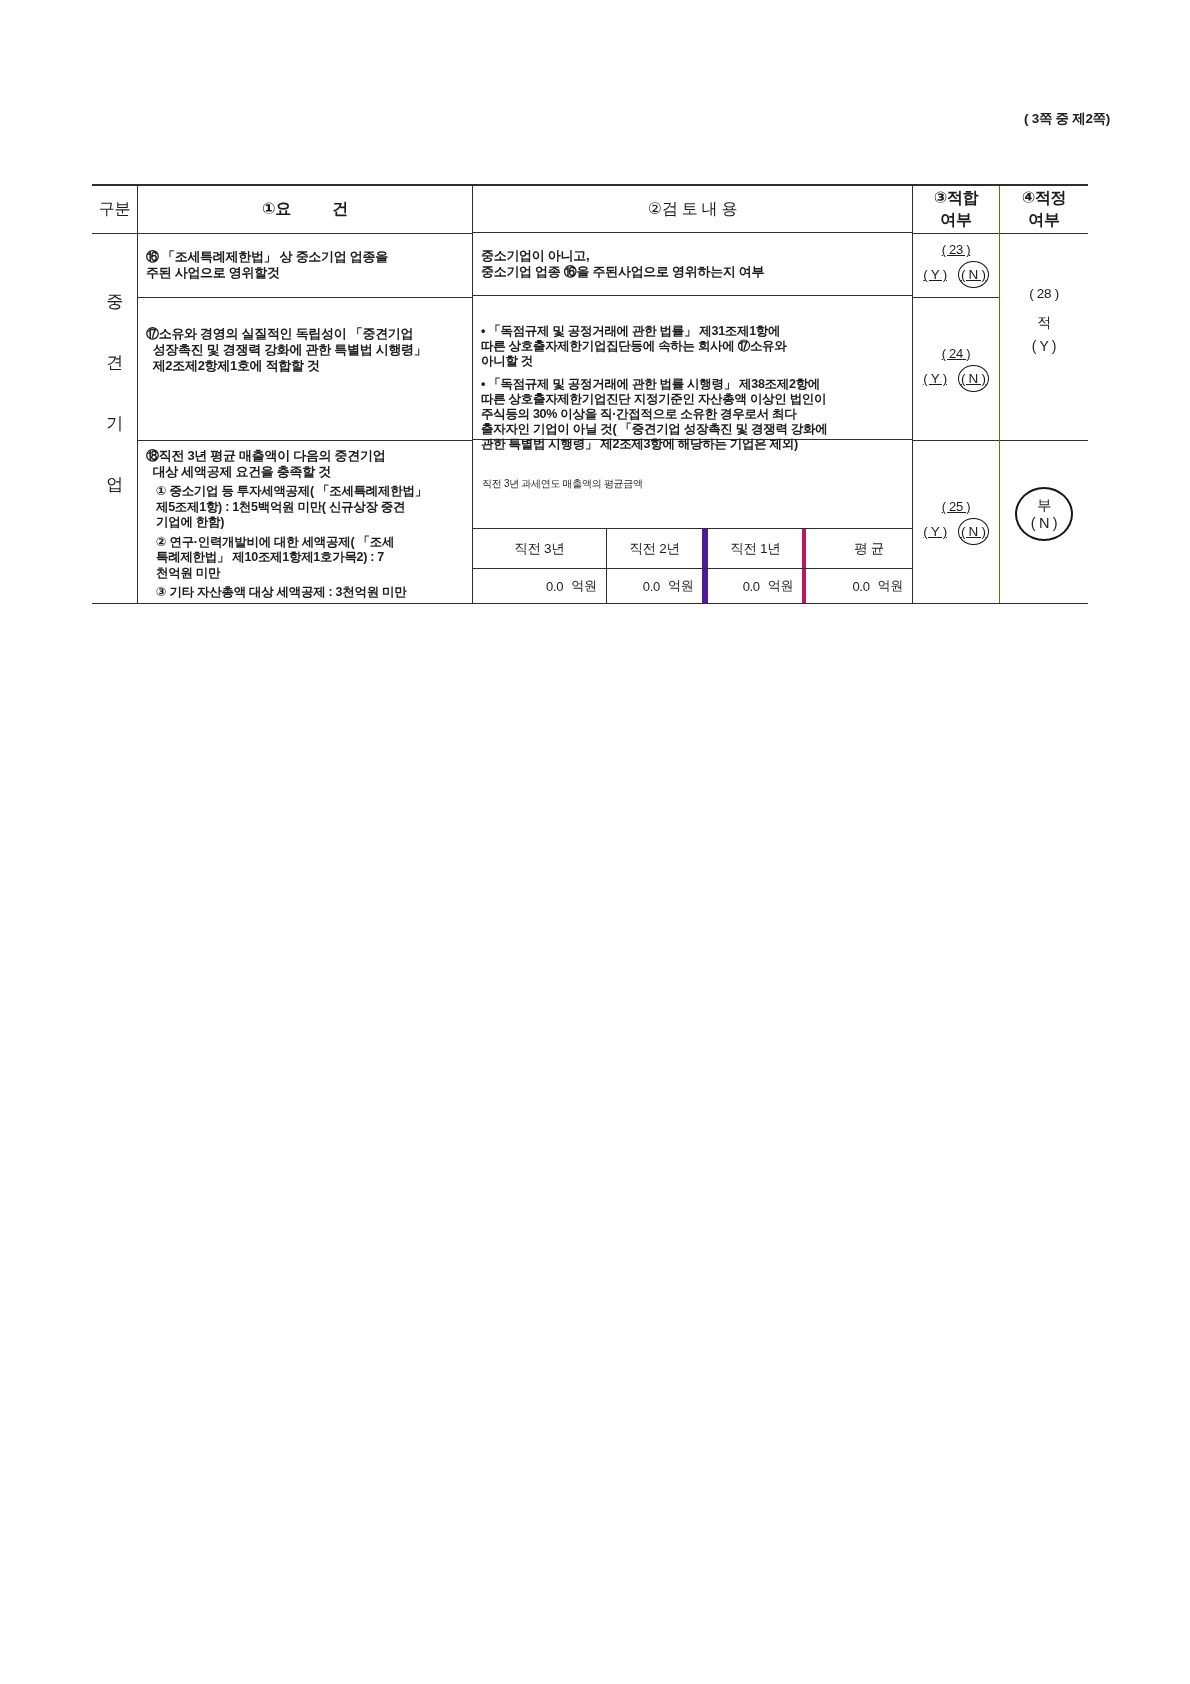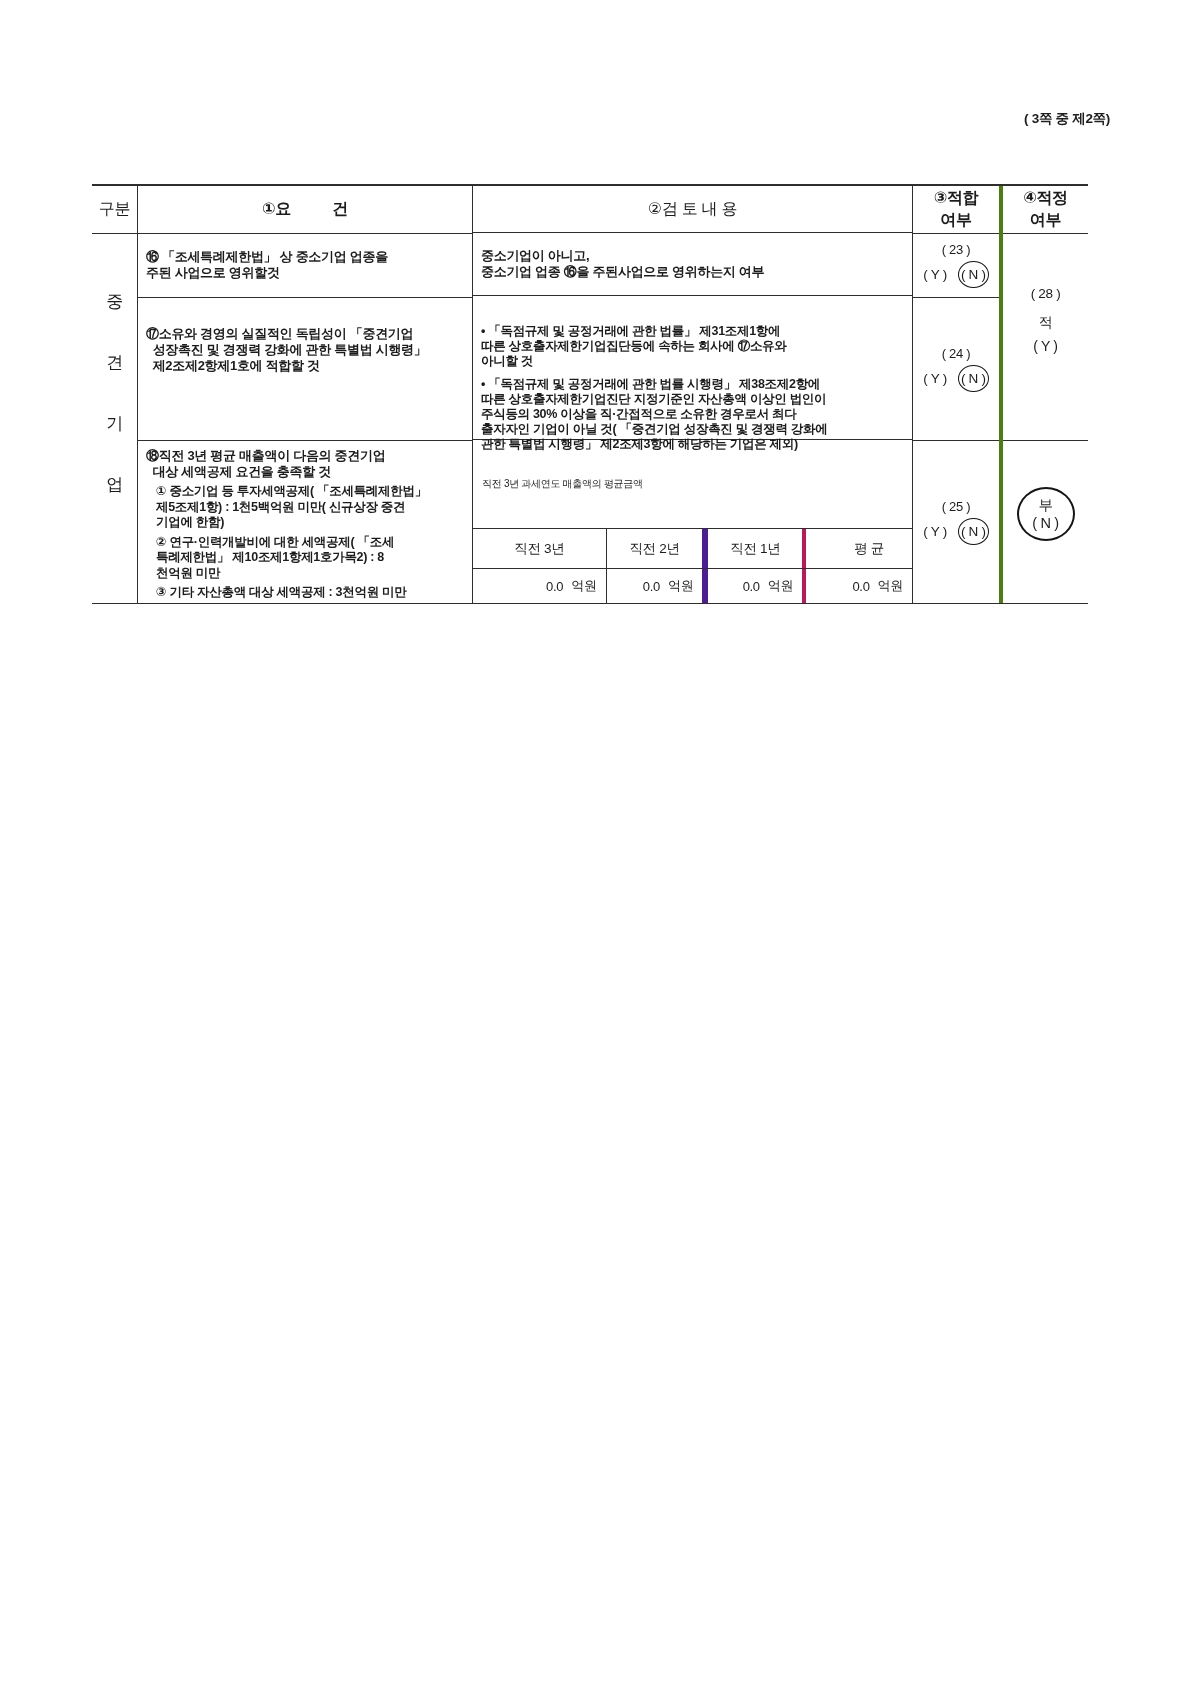--- a/index.html
+++ b/index.html
@@ -16,21 +16,21 @@
   .form-table{
     position:absolute;left:92px;top:152px;width:996px;height:420px;
     border-top:2px solid #2e2e2e;border-bottom:1px solid #2e2e2e;
     display:flex;box-sizing:border-box;margin-top:32px;
   }
   .col{display:flex;flex-direction:column;box-sizing:border-box;}
   .col-cat{width:45px;}
   .col-req{width:335px;border-left:1px solid #2e2e2e;}
   .col-rev{width:440px;border-left:1px solid #2e2e2e;}
   .col-fit{width:87px;border-left:1px solid #2e2e2e;}
-  .col-adq{width:89px;border-left:4px solid #4d7c0f;}
+  .col-adq{width:89px;border-left:1px solid #4d7c0f;}
   .cell{box-sizing:border-box;}
   .head{
     height:48px;border-bottom:1px solid #2e2e2e;
     display:flex;align-items:center;justify-content:center;
     font-size:16px;text-align:center;line-height:22px;
   }
   .cat-head{white-space:nowrap;}
   .cat-body{
     height:372px;display:flex;flex-direction:column;align-items:center;
     padding-top:56px;gap:38px;font-size:17px;
@@ -60,20 +60,21 @@
     font-size:13.5px;
   }
   .sc1{width:133px;}
   .sc2{width:97px;border-left:1px solid #2e2e2e;}
   .sc3{width:100px;border-left:6px solid #4c1d95;}
   .sc4{width:110px;border-left:4px solid #be185d;padding-left:20px;}
   .sub-cell.val{justify-content:flex-end;padding-right:9px;gap:8px;font-size:13px;}
   .fit-cell{
     display:flex;flex-direction:column;align-items:center;justify-content:center;
     gap:4px;
+    text-decoration:underline;
   }
   .fit-code{font-size:13px;}
   .fit-yn{display:flex;align-items:center;font-size:13.5px;}
   .circle-mark{
     display:inline-flex;align-items:center;justify-content:center;
     border:1.6px solid #151515;border-radius:50%;
     min-width:26px;height:27px;padding:0 2px;margin-left:11px;
     box-sizing:border-box;
   }
   .adq-upper{
@@ -122,21 +123,21 @@
   성장촉진 및 경쟁력 강화에 관한 특별법 시행령」
   제2조제2항제1호에 적합할 것</div>
       </div>
       <div class="cell r3 req3">
         <div class="pre req3-head">⑱직전 3년 평균 매출액이 다음의 중견기업
   대상 세액공제 요건을 충족할 것</div>
         <div class="pre req-item">① 중소기업 등 투자세액공제( 「조세특례제한법」
 제5조제1항) : 1천5백억원 미만( 신규상장 중견
 기업에 한함)</div>
         <div class="pre req-item">② 연구·인력개발비에 대한 세액공제( 「조세
-특례제한법」 제10조제1항제1호가목2) : 8
+특례제한법」 제10조제1항제1호가목2) : 7
 천억원 미만</div>
         <div class="pre req-item">③ 기타 자산총액 대상 세액공제 : 3천억원 미만</div>
       </div>
     </div>
 
     <div class="col col-rev">
       <div class="cell head">②검 토 내 용</div>
       <div class="cell r1 body-cell">
         <div class="pre rev-text">중소기업이 아니고,
 중소기업 업종 ⑯을 주된사업으로 영위하는지 여부</div>

